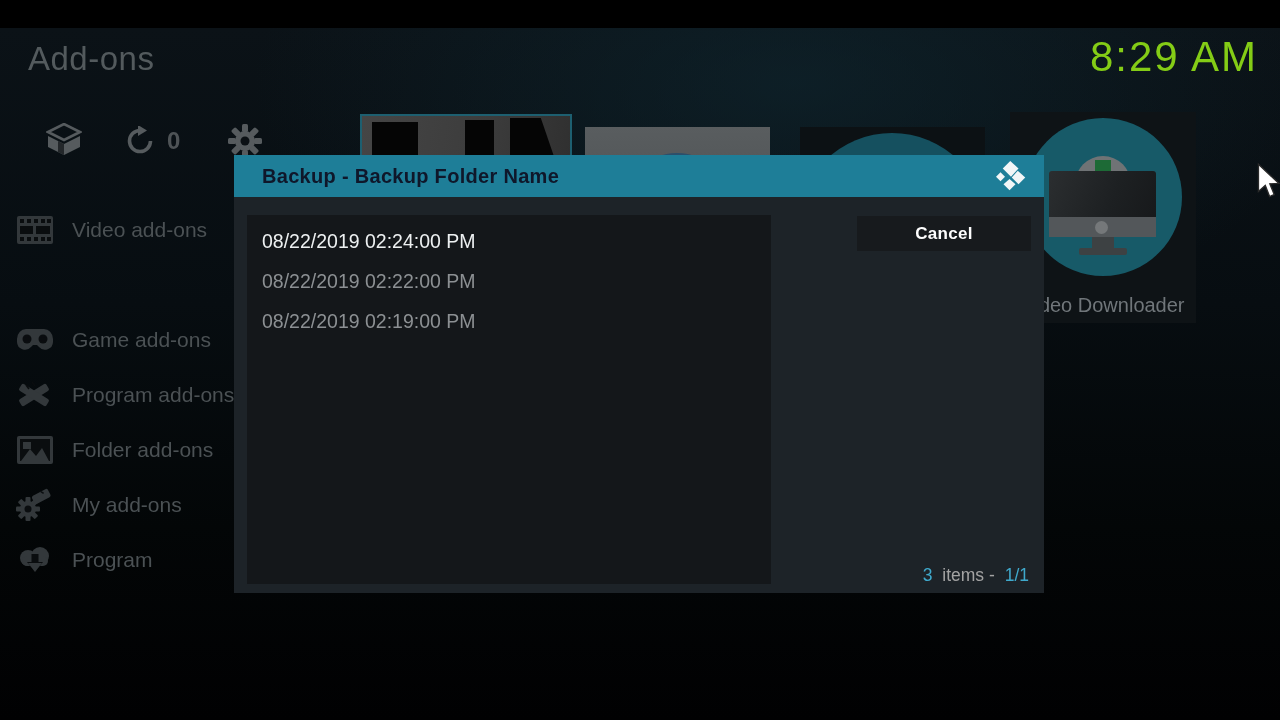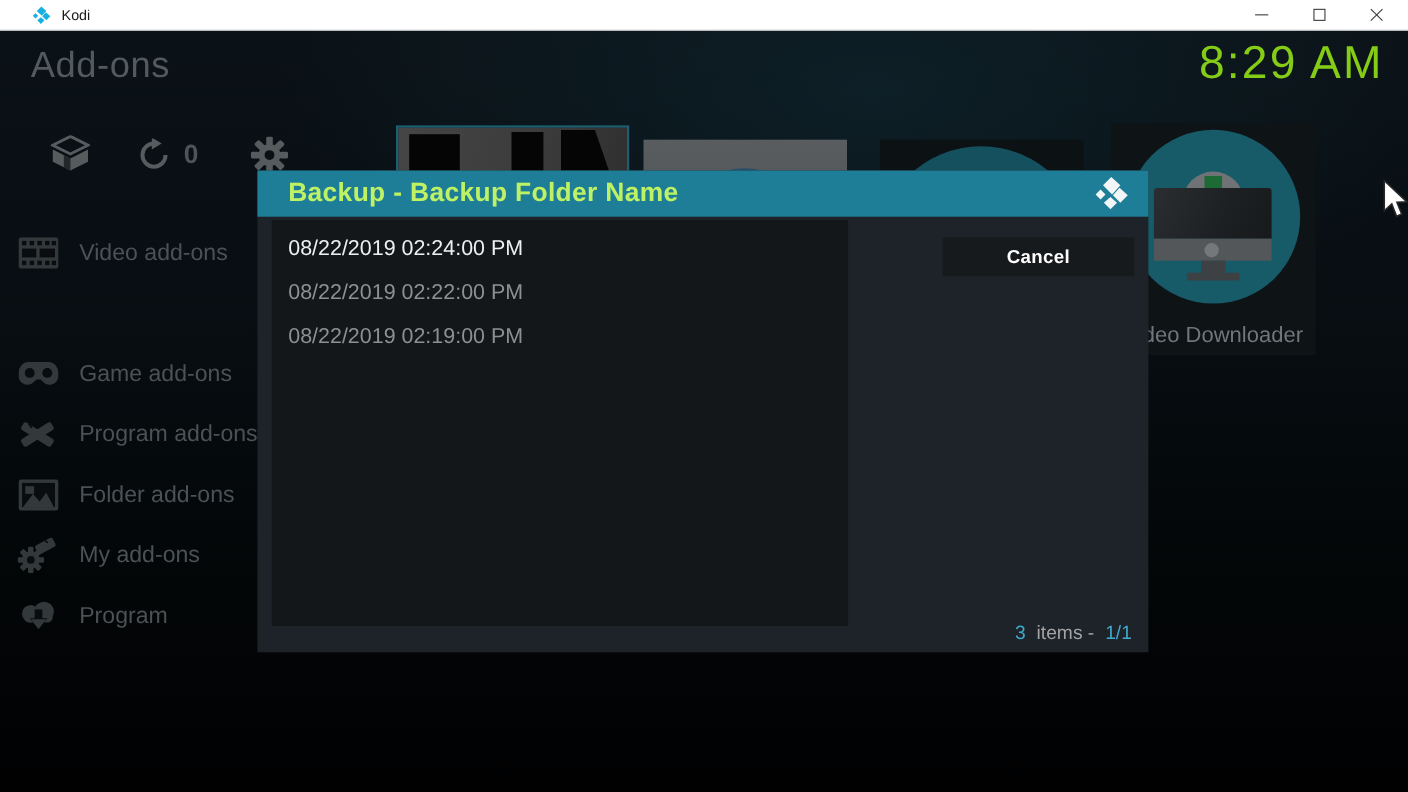--- a/index.html
+++ b/index.html
@@ -69,62 +69,42 @@
   .tile4 .stand { position:absolute; left:82px; top:125px; width:22px; height:13px; background:#3d4143; }
   .tile4 .base { position:absolute; left:69px; top:136px; width:48px; height:7px; border-radius:2px; background:#3d4143; }
   .tile4 .t-label { position:absolute; left:0; top:182px; width:100%; text-align:center;
     font-size:20px; color:#70767a; }
 
   
   .dialog { position:absolute; left:234px; top:155px; width:810px; height:438px;
     background:#1d2328; z-index:10; }
   .dlg-header { position:absolute; left:0; top:0; width:810px; height:42px; background:#1e7e98; }
   .dlg-title { position:absolute; left:28px; top:0; height:42px; display:flex; align-items:center;
-    font-size:24px; font-weight:bold; color:#bef264; letter-spacing:.3px; }
+    font-size:20px; font-weight:bold; color:#0f172a; letter-spacing:.3px; }
   .dlg-logo { position:absolute; right:16px; top:6px; }
-  .dlg-list { position:absolute; left:13px; top:45px; width:524px; height:369px;
+  .dlg-list { position:absolute; left:13px; top:60px; width:524px; height:369px;
     background:#14171a; padding-top:6px; }
   .dlg-row { height:40px; display:flex; align-items:center; padding-left:15px;
     font-size:19.5px; color:#8c9093; }
   .dlg-row.focused { color:#edf0f1; }
   .cancel-btn { position:absolute; left:623px; top:61px; width:174px; height:35px;
     background:#171a1d; display:flex; align-items:center; justify-content:center;
     font-size:17px; font-weight:bold; color:#fdfdfd; letter-spacing:.3px; }
   .dlg-status { position:absolute; right:15px; bottom:7px; font-size:17.5px; }
   .st-num { color:#3fa9cc; }
   .st-label { color:#a3a3a3; margin:0 5px; }
 
   
   .cursor { position:absolute; left:1256px; top:163px; z-index:40; }
 </style>
 </head>
 <body>
 
 <div id="root">
 
-  <div class="titlebar">
-    <svg class="app-logo" viewBox="0 0 44 40">
-      <g fill="#16b1e2">
-        <polygon points="21,0 32,10 22,21 11,10"></polygon>
-        <polygon points="8,15 14,21 8,27 2,21"></polygon>
-        <polygon points="31,13 41,22 32,31 23,22"></polygon>
-        <polygon points="20,24 28,31 20,39 12,31"></polygon>
-      </g>
-    </svg>
-    <span class="app-title">Kodi</span>
-    <div class="win-btn min">
-        <span class="glyph-min"></span>
-      </div>
-    <div class="win-btn max">
-        <span class="glyph-max"></span>
-      </div>
-    <div class="win-btn close">
-        <span class="glyph-close"></span>
-      </div>
-  </div>
 
   <div class="app-bg"></div>
 
   <div class="page-title">Add-ons</div>
   <div class="clock">8:29 AM</div>
 
   <svg class="toolbar-btn" style="left:46px;top:123px" width="36" height="34" viewBox="0 0 36 34">
     <path d="M18,1 L34,9 L18,17 L2,9 Z" fill="none" stroke="#565b5e" stroke-width="2.6"></path>
     <path d="M2,13 L18,21 L34,13 L34,24 L18,32 L2,24 Z" fill="#565b5e"></path>
     <path d="M18,21 L18,32 L12,29 L12,18 Z" fill="#23272a"></path>

